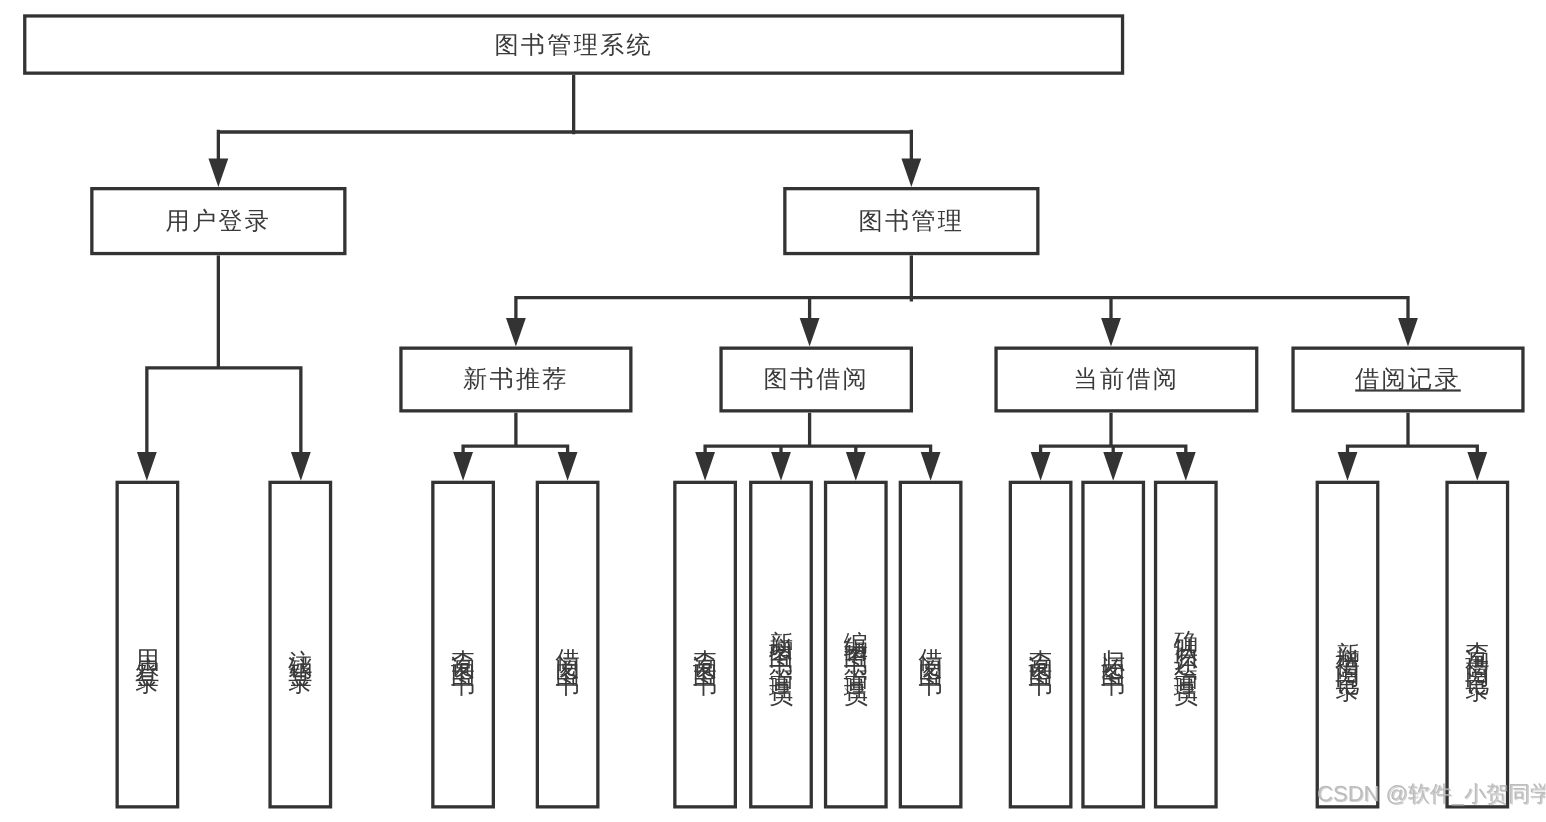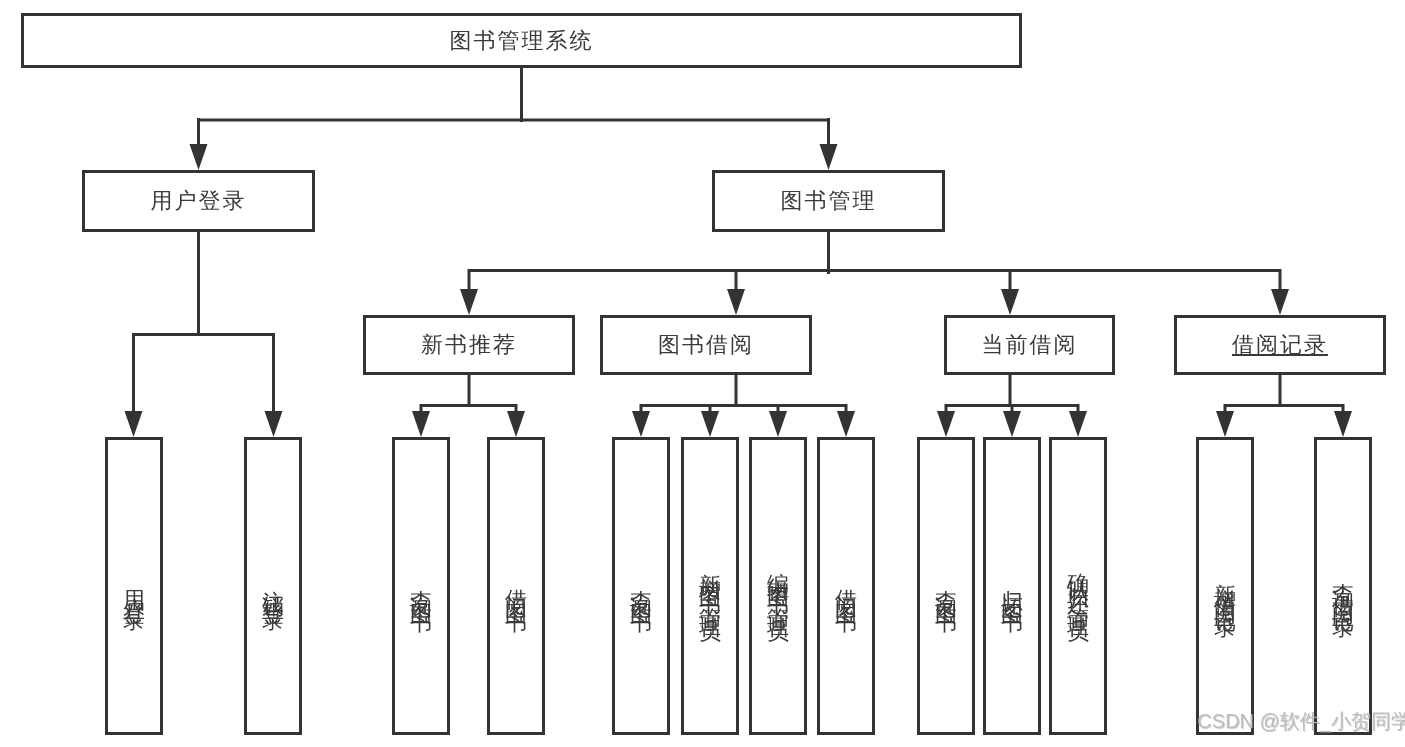--- a/index.html
+++ b/index.html
@@ -120,22 +120,22 @@
       M1334 411 L1352 411 L1343 437 Z
     " fill="#333333"></path>
   </svg>
 
   <div class="box h" style="left:21px; top:13px; width:1001px; height:55px;">图书管理系统</div>
 
   <div class="box h" style="left:82px; top:170px; width:233px; height:62px;">用户登录</div>
   <div class="box h" style="left:363px; top:315px; width:212px; height:60px;">新书推荐</div>
 
   <div class="box h" style="left:712px; top:170px; width:233px; height:62px;">图书管理</div>
-  <div class="box h" style="left:600px; top:315px; width:212px; height:60px;">图书借阅</div>
-  <div class="box h" style="left:904px; top:315px; width:171px; height:60px;margin-left:40px;">当前借阅</div>
+  <div class="box h" style="left:654px; top:315px; width:176px; height:60px;">图书借阅</div>
+  <div class="box h" style="left:904px; top:315px; width:240px; height:60px;">当前借阅</div>
   <div class="box h" style="left:1174px; top:315px; width:212px; height:60px;text-decoration:underline;">借阅记录</div>
 
   <div class="box v" style="left:105px;">用户登录</div>
   <div class="box v" style="left:244px;">注销登录</div>
 
   <div class="box v" style="left:392px;">查询图书</div>
   <div class="box v" style="left:487px;">借阅图书</div>
 
   <div class="box v" style="left:612px;">查询图书</div>
   <div class="box v" style="left:681px;">新增图书（管理员）</div>

